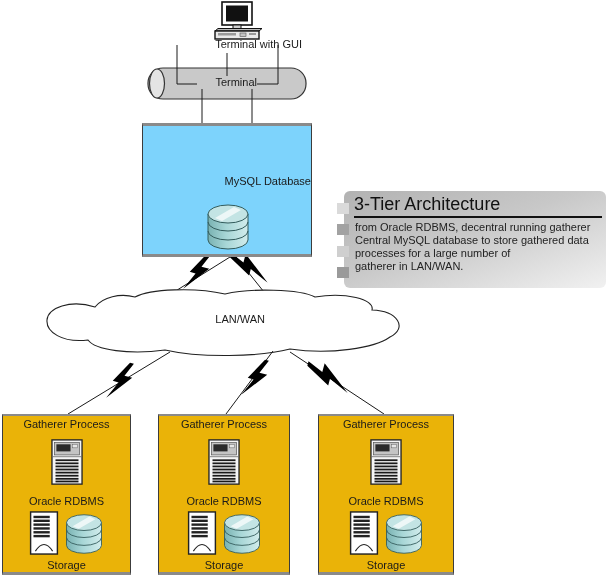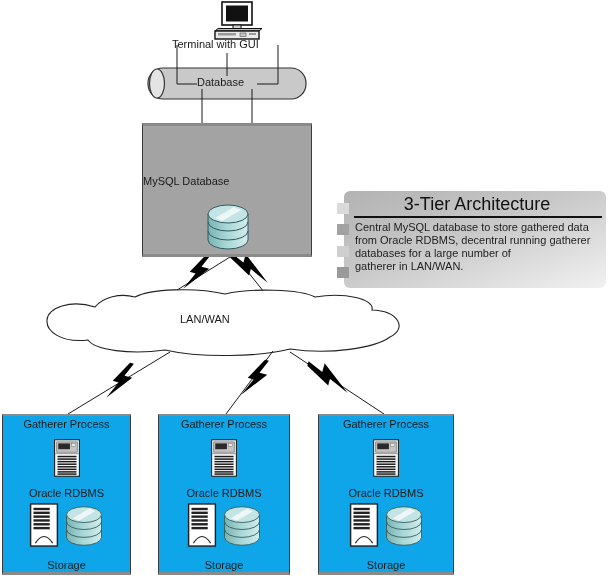--- a/index.html
+++ b/index.html
@@ -1,69 +1,69 @@
 <!DOCTYPE html>
 <html><head>
 <meta charset="utf-8">
 <style>
   html,body{margin:0;padding:0;background:#fff;}
   #canvas{
     position:relative;width:614px;height:576px;background:#ffffff;
     font-family:"Liberation Sans","DejaVu Sans",sans-serif;color:#1a1a1a;overflow:hidden;
   }
   .abs{position:absolute;}
-  .lbl{font-size:11px;line-height:13px;text-align:left;white-space:nowrap;}
+  .lbl{font-size:11px;line-height:13px;text-align:right;white-space:nowrap;}
   #lines-layer{position:absolute;left:0;top:0;width:614px;height:576px;}
 
   
   .node-box{
-    background:#a3a3a3;border-left:1px solid #3c3c3c;border-right:1px solid #3c3c3c;
+    background:#7dd3fc;border-left:1px solid #3c3c3c;border-right:1px solid #3c3c3c;
     border-top:3px solid #8a8a8a;border-bottom:3px solid #8a8a8a;box-sizing:border-box;
   }
   #mysql-box{left:142px;top:123px;width:170px;height:134px;}
   #mysql-label{left:0;top:49px;width:168px;}
   #mysql-db-icon{left:62px;top:77px;}
 
   
   #ethernet-label{left:197px;top:76px;width:60px;background:#c9c9c9;}
   #terminal-label{left:172px;top:38px;width:130px;}
   #terminal-icon{left:207px;top:1px;}
   #cloud-label{left:180px;top:313px;width:85px;}
 
   
   #infobox{
     left:344px;top:191px;width:262px;height:97px;border-radius:6px;
     background:linear-gradient(160deg,#b2b2b2 0%,#c8c8c8 45%,#f1f1f1 100%);
   }
   #infobox-title{
-    margin:3px 4px 0 10px;padding:0 2px 2px 0;text-align:center;
+    margin:3px 4px 0 10px;padding:0 2px 2px 0;text-align:left;
     font-size:18px;line-height:20px;color:#111;border-bottom:2px solid #111;white-space:nowrap;
   }
   .infobox-line{margin-left:11px;font-size:11px;line-height:13px;color:#222;white-space:nowrap;}
   #infobox-body{margin-top:3px;}
   .notch{position:absolute;width:12px;height:11px;}
   .notch.n1{left:-7px;top:12px;background:#dadada;}
   .notch.n2{left:-7px;top:33px;background:#a2a2a2;}
   .notch.n3{left:-7px;top:55px;background:#cfcfcf;}
   .notch.n4{left:-7px;top:76px;background:#9a9a9a;}
 
   
   .gather-box{
-    position:absolute;top:414px;height:161px;background:#0ea5e9;box-sizing:border-box;
+    position:absolute;top:414px;height:161px;background:#eab308;box-sizing:border-box;
     border:1px solid #3c3c3c;border-top:2px solid #8a8a8a;border-bottom:3px solid #8a8a8a;
     display:flex;flex-direction:column;align-items:center;
   }
   #gather-box-1{left:2px;width:129px;}
   #gather-box-2{left:158px;width:132px;}
   #gather-box-3{left:318px;width:136px;}
   .gather-title{margin-top:2px;}
   .gather-server{margin-top:8px;}
   .gather-oracle{margin-top:10px;}
   .gather-row{margin-top:3px;display:flex;align-items:flex-end;gap:5px;}
-  .gather-storage{margin-top:12px;}
+  .gather-storage{margin-top:4px;}
 </style>
 </head>
 <body>
 
 <div id="canvas">
 
   <svg id="lines-layer" width="614" height="576" viewBox="0 0 614 576" xmlns="http://www.w3.org/2000/svg">
     <defs>
       <linearGradient id="cylgrad" x1="0" y1="0" x2="1" y2="0">
         <stop offset="0" stop-color="#79b2b2"></stop>
@@ -118,43 +118,43 @@
     <rect x="26" y="24" width="8" height="3.5" fill="#cfcfcf" stroke="#111" stroke-width="1"></rect>
     <polygon points="8,30 52,30 55,27.5 11,27.5" fill="#bdbdbd" stroke="#111" stroke-width="1"></polygon>
     <rect x="8" y="30" width="44" height="8" fill="#e9e9e9" stroke="#111" stroke-width="1.4"></rect>
     <rect x="11" y="32" width="18" height="2.5" fill="#9a9a9a"></rect>
     <rect x="33" y="32" width="6" height="3.5" fill="#c4c4c4" stroke="#555" stroke-width="0.6"></rect>
     <rect x="42" y="32" width="7" height="2" fill="#9a9a9a"></rect>
   </svg>
 
   <div class="abs lbl" id="terminal-label">Terminal with GUI</div>
 
-  <div class="abs lbl" id="ethernet-label">Database</div>
+  <div class="abs lbl" id="ethernet-label">Terminal</div>
 
   <div class="abs node-box" id="mysql-box">
     <div class="abs lbl" id="mysql-label">MySQL Database</div>
     <svg class="abs" id="mysql-db-icon" width="46" height="48" viewBox="0 0 44 48" xmlns="http://www.w3.org/2000/svg">
       <path d="M2 11 L2 37 A20 9 0 0 0 42 37 L42 11 Z" fill="url(#cylgrad)" stroke="#335c5c" stroke-width="1"></path>
       <path d="M2 19 A20 9 0 0 0 42 19" fill="none" stroke="#335c5c" stroke-width="1"></path>
       <path d="M2 28 A20 9 0 0 0 42 28" fill="none" stroke="#335c5c" stroke-width="1"></path>
       <ellipse cx="22" cy="11" rx="20" ry="9" fill="#c3e4e4" stroke="#335c5c" stroke-width="1"></ellipse>
       <polygon points="9,15 28,4 35,7 16,18" fill="#ffffff" opacity="0.7"></polygon>
     </svg>
   </div>
 
   <div class="abs" id="infobox">
     <div class="notch n1"></div>
     <div class="notch n2"></div>
     <div class="notch n3"></div>
     <div class="notch n4"></div>
     <div id="infobox-title">3-Tier Architecture</div>
     <div id="infobox-body">
+      <div class="infobox-line">from Oracle RDBMS, decentral  running gatherer</div>
       <div class="infobox-line">Central MySQL database to store gathered data</div>
-      <div class="infobox-line">from Oracle RDBMS, decentral  running gatherer</div>
-      <div class="infobox-line">databases for a large number of</div>
+      <div class="infobox-line">processes for a large number of</div>
       <div class="infobox-line">gatherer in LAN/WAN.</div>
     </div>
   </div>
 
   <div class="abs lbl" id="cloud-label">LAN/WAN</div>
 
   <div class="gather-box" id="gather-box-1">
     <div class="lbl gather-title">Gatherer Process</div>
     <svg class="gather-server" width="36" height="52" viewBox="0 0 36 52">
       <rect x="1" y="1" width="34" height="50" fill="#f5f5f5" stroke="#222" stroke-width="1.5"></rect>

